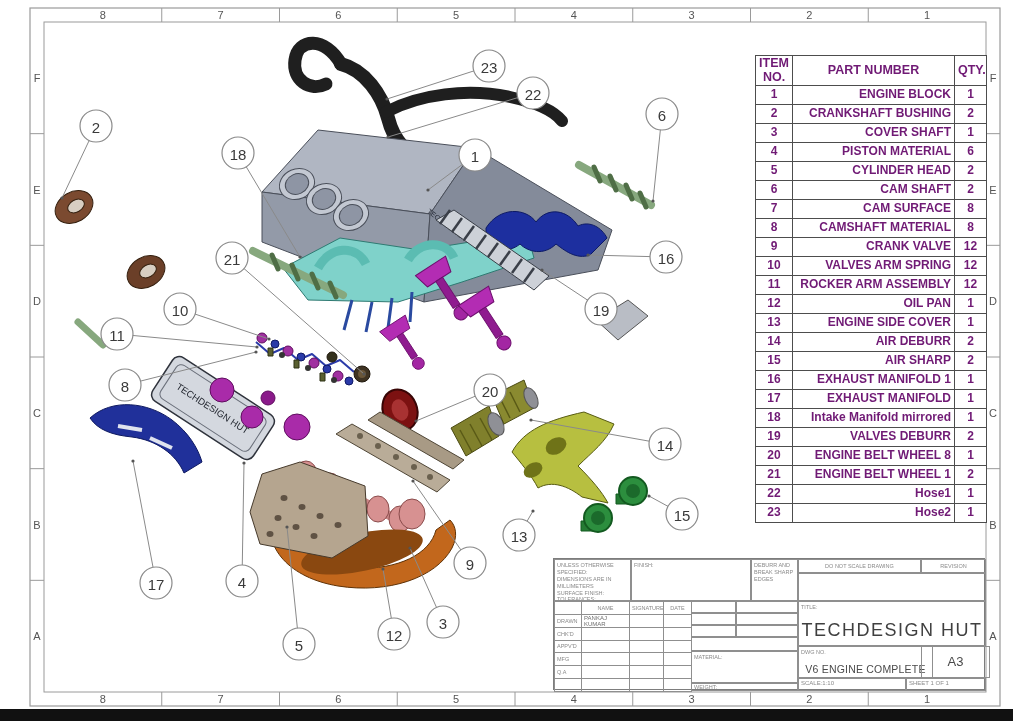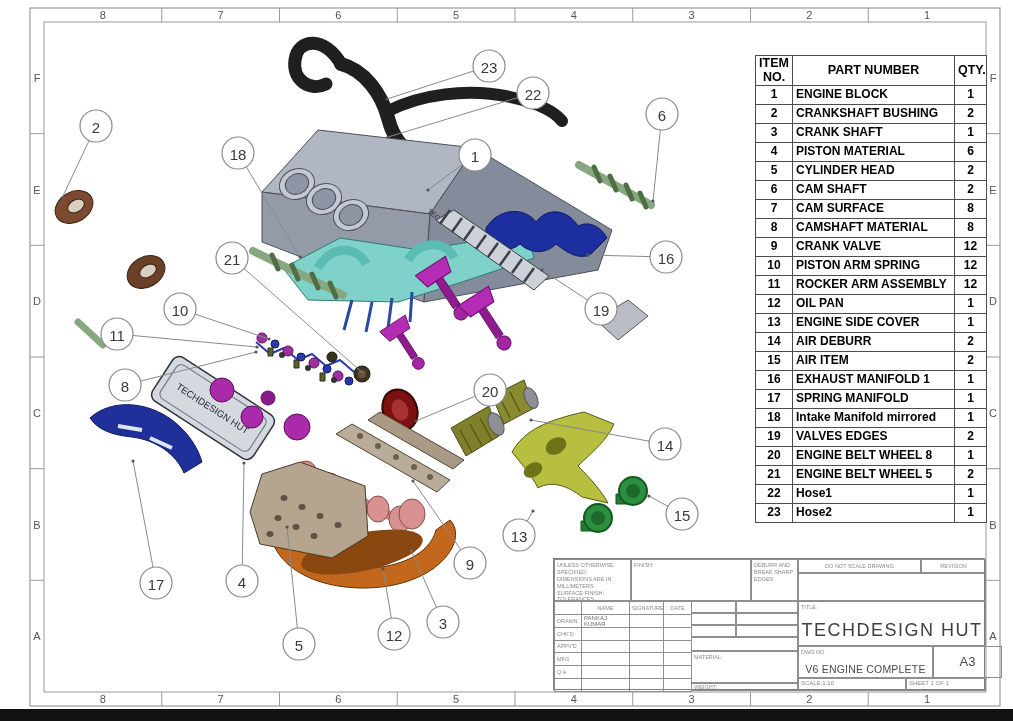--- a/index.html
+++ b/index.html
@@ -6,29 +6,29 @@
   body{
     width:1013px;height:721px;position:relative;background:#ffffff;
     font-family:"Liberation Sans", sans-serif;overflow:hidden;
   }
   #draw-layer{position:absolute;left:0;top:0;z-index:1;}
   .overlay{position:absolute;z-index:2;}
 
   
   table.bom{
     border-collapse:collapse;table-layout:fixed;
-    background:#fff;font-size:12px;font-weight:600;color:#000000;
+    background:#fff;font-size:12px;font-weight:600;color:#701a75;
   }
   table.bom th, table.bom td{
     border:1px solid #4d4d4d;padding:0 3px;line-height:1.15;
     height:18px;overflow:hidden;
   }
   table.bom th{font-size:12.5px;font-weight:700;text-align:center;}
   table.bom td.c-num{text-align:center;width:auto;}
-  table.bom td.c-part{text-align:left;}
+  table.bom td.c-part{text-align:right;}
 
   
   #title-block{
     left:553px;top:558px;width:432px;height:132px;background:#fff;
     border:1px solid #7d7d7d;box-sizing:border-box;color:#8a8a8a;
   }
   .tb-cell{position:absolute;box-sizing:border-box;border:1px solid #8f8f8f;
     font-size:5.5px;line-height:1.25;color:#8a8a8a;overflow:hidden;}
   .tb-pre{white-space:pre-line;}
   .tb-big-title{font-size:18px;letter-spacing:1.5px;color:#3f3f3f;text-align:center;margin-top:8px;}
@@ -466,21 +466,21 @@
         <td class="c-part">ENGINE BLOCK</td>
         <td class="c-num">1</td>
       </tr>
       <tr>
         <td class="c-num">2</td>
         <td class="c-part">CRANKSHAFT BUSHING</td>
         <td class="c-num">2</td>
       </tr>
       <tr>
         <td class="c-num">3</td>
-        <td class="c-part">CRANK SHAFT</td>
+        <td class="c-part">COVER SHAFT</td>
         <td class="c-num">1</td>
       </tr>
       <tr>
         <td class="c-num">4</td>
         <td class="c-part">PISTON MATERIAL</td>
         <td class="c-num">6</td>
       </tr>
       <tr>
         <td class="c-num">5</td>
         <td class="c-part">CYLINDER HEAD</td>
@@ -501,21 +501,21 @@
         <td class="c-part">CAMSHAFT MATERIAL</td>
         <td class="c-num">8</td>
       </tr>
       <tr>
         <td class="c-num">9</td>
         <td class="c-part">CRANK VALVE</td>
         <td class="c-num">12</td>
       </tr>
       <tr>
         <td class="c-num">10</td>
-        <td class="c-part">PISTON ARM SPRING</td>
+        <td class="c-part">VALVES ARM SPRING</td>
         <td class="c-num">12</td>
       </tr>
       <tr>
         <td class="c-num">11</td>
         <td class="c-part">ROCKER ARM ASSEMBLY</td>
         <td class="c-num">12</td>
       </tr>
       <tr>
         <td class="c-num">12</td>
         <td class="c-part">OIL PAN</td>
@@ -526,51 +526,51 @@
         <td class="c-part">ENGINE SIDE COVER</td>
         <td class="c-num">1</td>
       </tr>
       <tr>
         <td class="c-num">14</td>
         <td class="c-part">AIR DEBURR</td>
         <td class="c-num">2</td>
       </tr>
       <tr>
         <td class="c-num">15</td>
-        <td class="c-part">AIR ITEM</td>
+        <td class="c-part">AIR SHARP</td>
         <td class="c-num">2</td>
       </tr>
       <tr>
         <td class="c-num">16</td>
         <td class="c-part">EXHAUST MANIFOLD 1</td>
         <td class="c-num">1</td>
       </tr>
       <tr>
         <td class="c-num">17</td>
-        <td class="c-part">SPRING MANIFOLD</td>
+        <td class="c-part">EXHAUST MANIFOLD</td>
         <td class="c-num">1</td>
       </tr>
       <tr>
         <td class="c-num">18</td>
         <td class="c-part">Intake Manifold mirrored</td>
         <td class="c-num">1</td>
       </tr>
       <tr>
         <td class="c-num">19</td>
-        <td class="c-part">VALVES EDGES</td>
+        <td class="c-part">VALVES DEBURR</td>
         <td class="c-num">2</td>
       </tr>
       <tr>
         <td class="c-num">20</td>
         <td class="c-part">ENGINE BELT WHEEL 8</td>
         <td class="c-num">1</td>
       </tr>
       <tr>
         <td class="c-num">21</td>
-        <td class="c-part">ENGINE BELT WHEEL 5</td>
+        <td class="c-part">ENGINE BELT WHEEL 1</td>
         <td class="c-num">2</td>
       </tr>
       <tr>
         <td class="c-num">22</td>
         <td class="c-part">Hose1</td>
         <td class="c-num">1</td>
       </tr>
       <tr>
         <td class="c-num">23</td>
         <td class="c-part">Hose2</td>
@@ -659,18 +659,18 @@
   <div class="tb-cell" style="left:137px;top:124px;width:107px;height:8px;padding:0 2px;">WEIGHT:</div>
 
   <div class="tb-cell" style="left:244px;top:42px;width:188px;height:45px;padding:2px;">
     <span>TITLE:</span>
     <div class="tb-big-title">TECHDESIGN HUT</div>
   </div>
   <div class="tb-cell" style="left:244px;top:87px;width:135px;height:32px;padding:2px;">
     <span>DWG NO.</span>
     <div class="tb-dwg">V6 ENGINE COMPLETE ASSEMBLY-EXPLODED</div>
   </div>
-  <div class="tb-cell tb-a3" style="left:379px;top:87px;width:69px;height:32px;">A3</div>
+  <div class="tb-cell tb-a3" style="left:367px;top:87px;width:69px;height:32px;">A3</div>
   <div class="tb-cell" style="left:244px;top:119px;width:108px;height:13px;padding:1px 2px;font-size:6px;">SCALE:1:10</div>
   <div class="tb-cell" style="left:352px;top:119px;width:80px;height:13px;padding:1px 2px;font-size:6px;">SHEET 1 OF 1</div>
 </div>
 
 <div id="bottom-bar" class="overlay"></div>
 
 </body></html>

